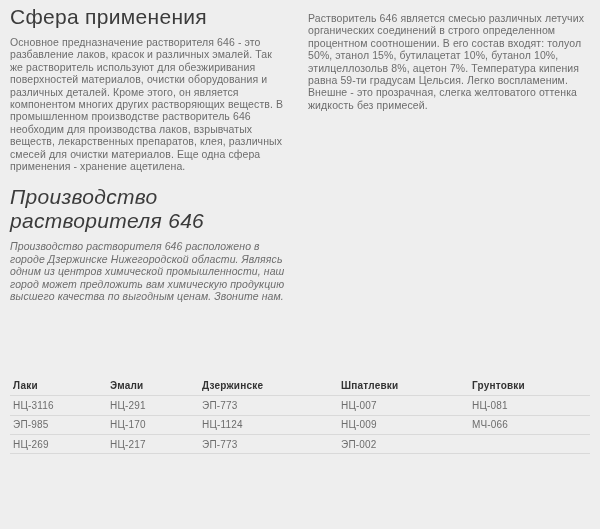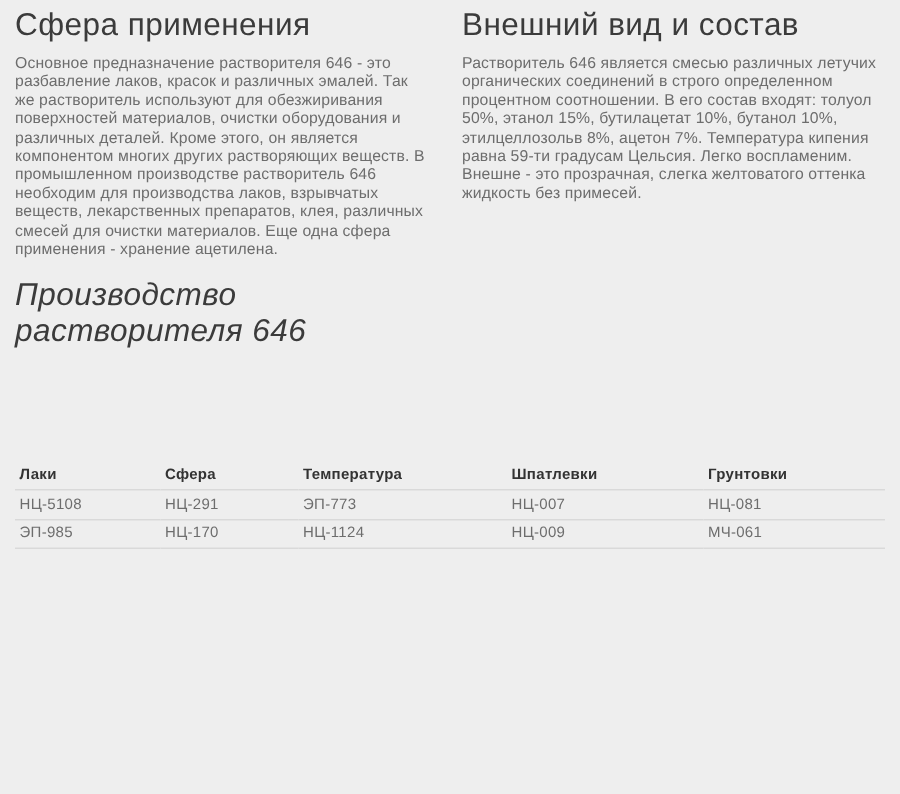--- a/index.html
+++ b/index.html
@@ -90,63 +90,70 @@
   <div class="columns">
 
     <div class="col-left">
       <section>
         <h2 class="section-title">Сфера применения</h2>
         <p class="section-body">Основное предназначение растворителя 646 - это разбавление лаков, красок и различных эмалей. Так же растворитель используют для обезжиривания поверхностей материалов, очистки оборудования и различных деталей. Кроме этого, он является компонентом многих других растворяющих веществ. В промышленном производстве растворитель 646 необходим для производства лаков, взрывчатых веществ, лекарственных препаратов, клея, различных смесей для очистки материалов. Еще одна сфера применения - хранение ацетилена.</p>
       </section>
 
       <section class="section-production">
         <h2 class="section-title">Производство растворителя 646</h2>
+        <p class="section-body">Производство растворителя 646 расположено в городе Дзержинске Нижегородской области. Являясь одним из центров химической промышленности, наш город может предложить вам химическую продукцию высшего качества по выгодным ценам. Звоните нам.</p>
       </section>
     </div>
 
     <div class="col-right">
       <section>
-        <h2 class="section-title">Внешний вид и состав</h2>
         <p class="section-body">Растворитель 646 является смесью различных летучих органических соединений в строго определенном процентном соотношении. В его состав входят: толуол 50%, этанол 15%, бутилацетат 10%, бутанол 10%, этилцеллозольв 8%, ацетон 7%. Температура кипения равна 59-ти градусам Цельсия. Легко воспламеним. Внешне - это прозрачная, слегка желтоватого оттенка жидкость без примесей.</p>
       </section>
     </div>
 
   </div>
 
   <section class="table-section">
 
     <table class="usage-table">
       <colgroup>
         <col class="c1">
           <col class="c2">
           <col class="c3">
           <col class="c4">
           <col class="c5">
       </colgroup>
       <thead>
         <tr>
           <th>Лаки</th>
-          <th>Сфера</th>
-          <th>Температура</th>
+          <th>Эмали</th>
+          <th>Дзержинске</th>
           <th>Шпатлевки</th>
           <th>Грунтовки</th>
         </tr>
       </thead>
       <tbody>
         <tr>
-          <td>НЦ-5108</td>
+          <td>НЦ-3116</td>
           <td>НЦ-291</td>
           <td>ЭП-773</td>
           <td>НЦ-007</td>
           <td>НЦ-081</td>
         </tr>
         <tr>
           <td>ЭП-985</td>
           <td>НЦ-170</td>
           <td>НЦ-1124</td>
           <td>НЦ-009</td>
-          <td>МЧ-061</td>
+          <td>МЧ-066</td>
+        </tr>
+        <tr>
+          <td>НЦ-269</td>
+          <td>НЦ-217</td>
+          <td>ЭП-773</td>
+          <td>ЭП-002</td>
+          <td></td>
         </tr>
       </tbody>
     </table>
   </section>
 
 </div>
 
 </body></html>

